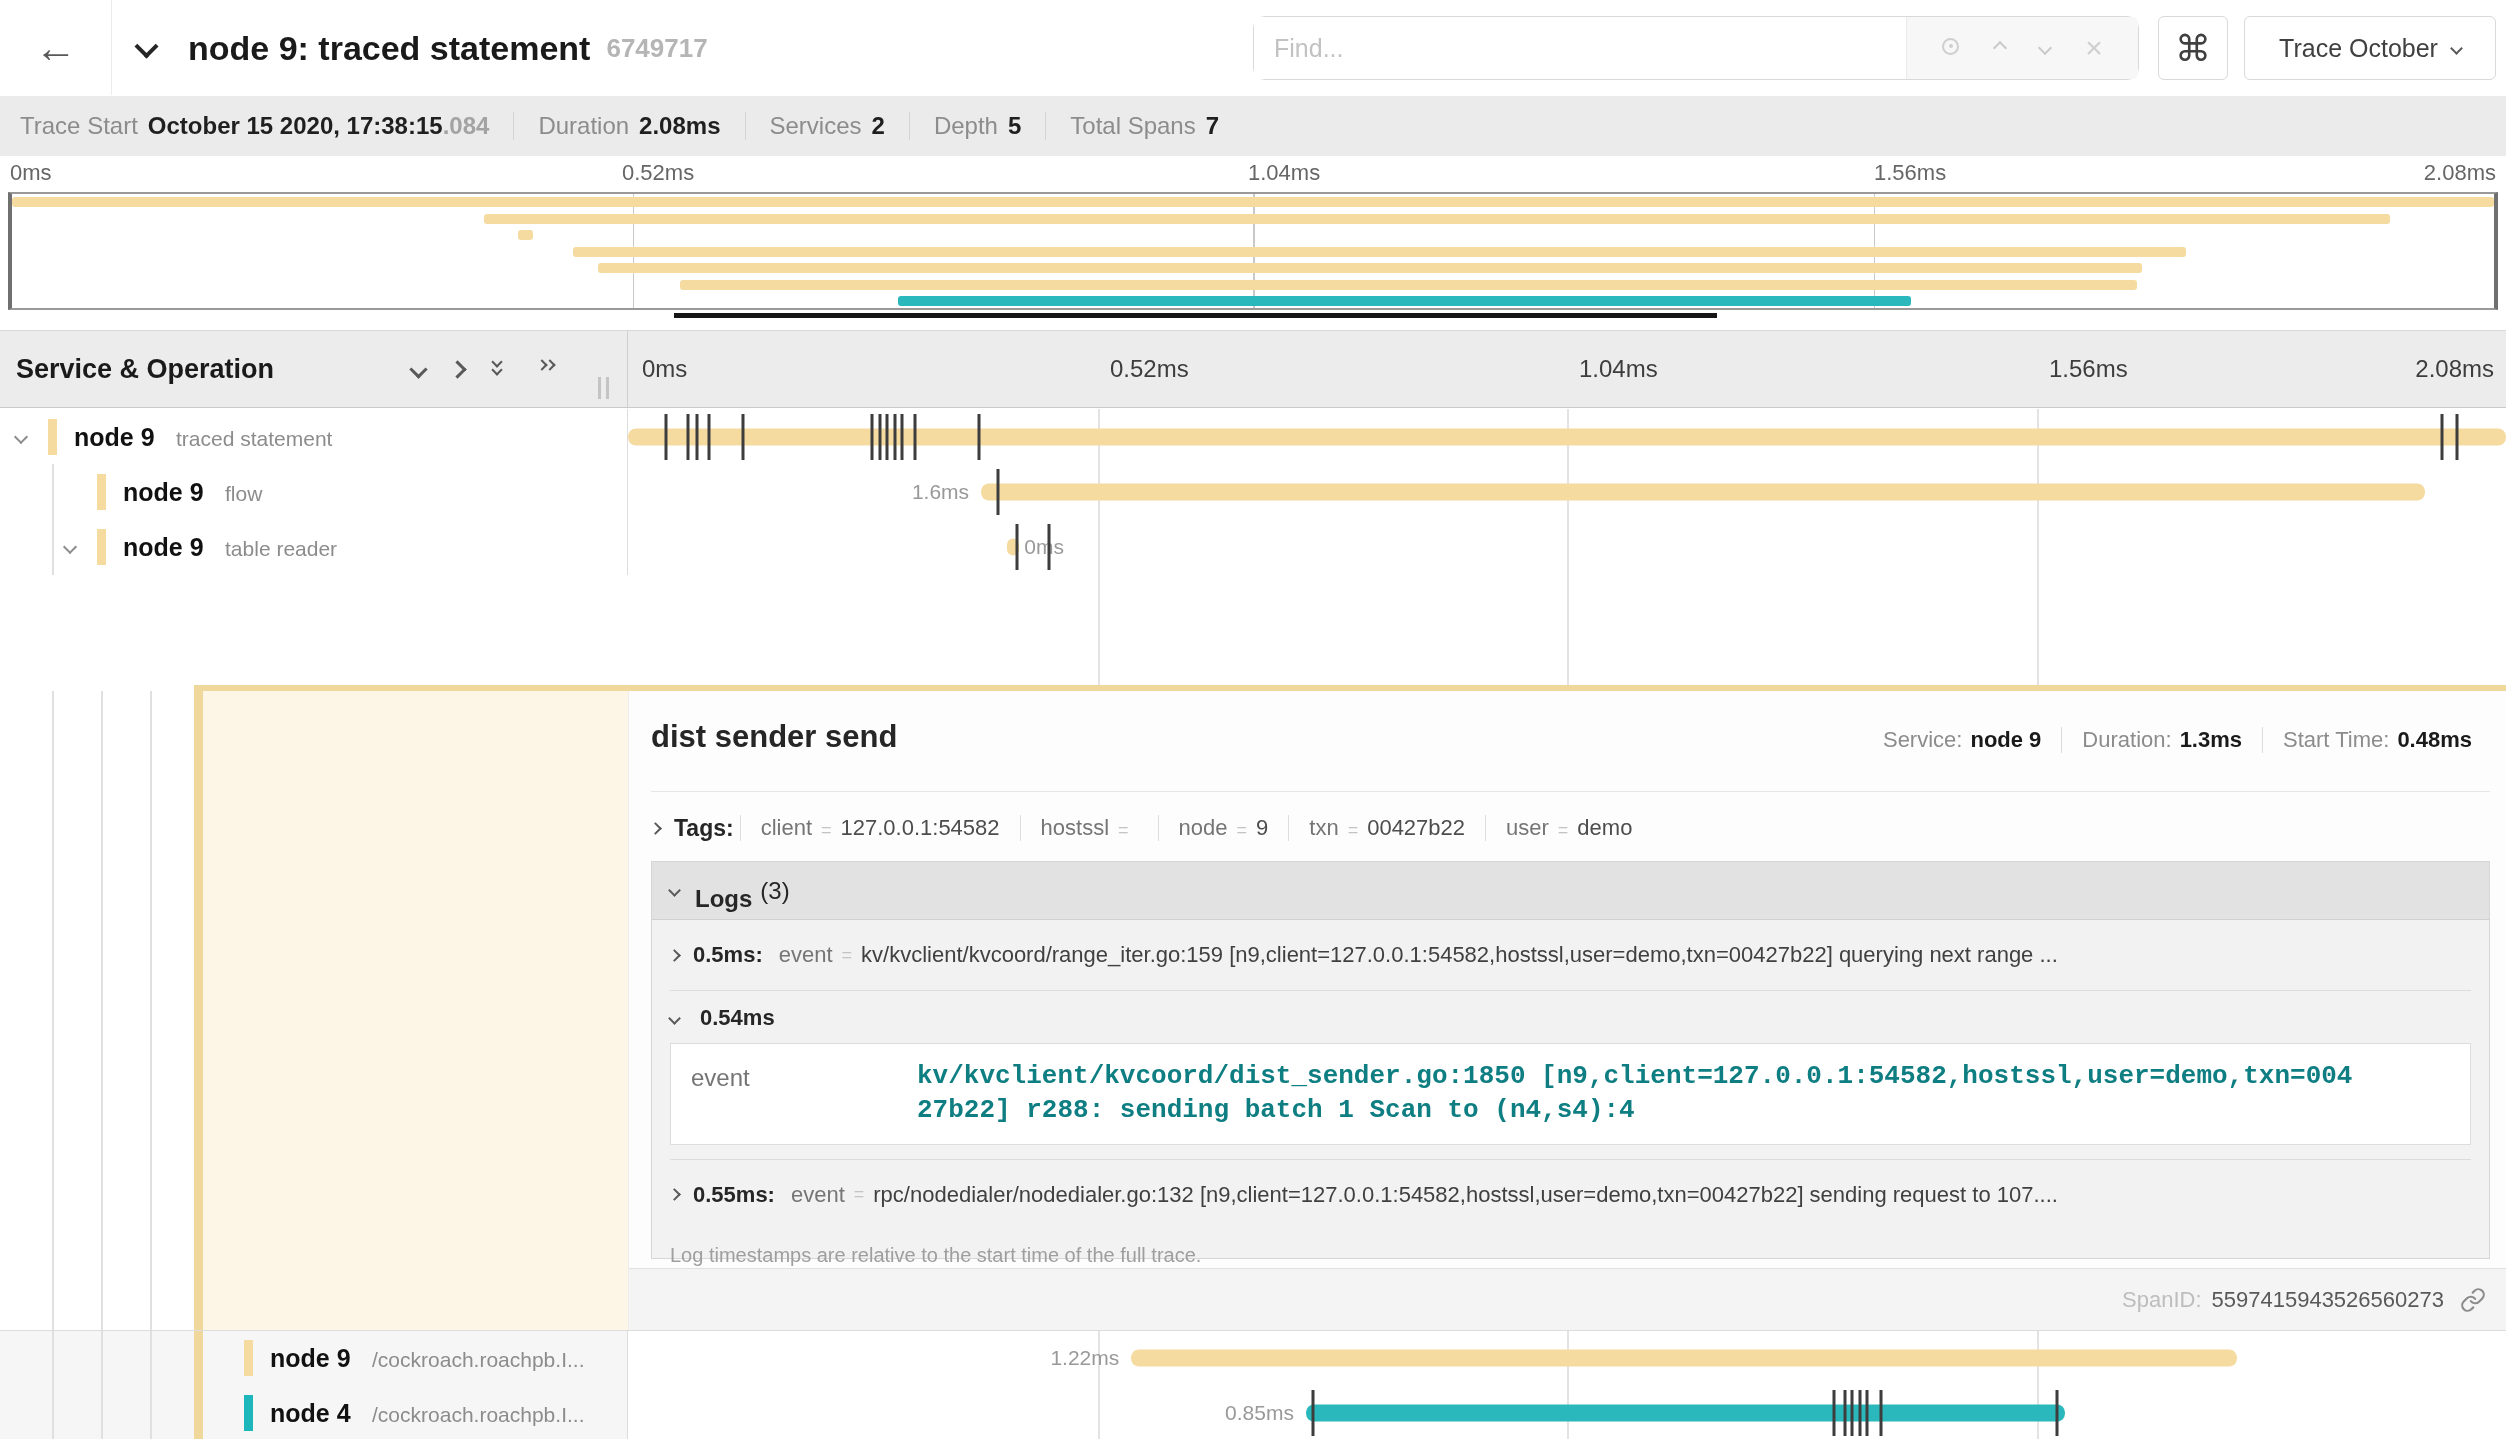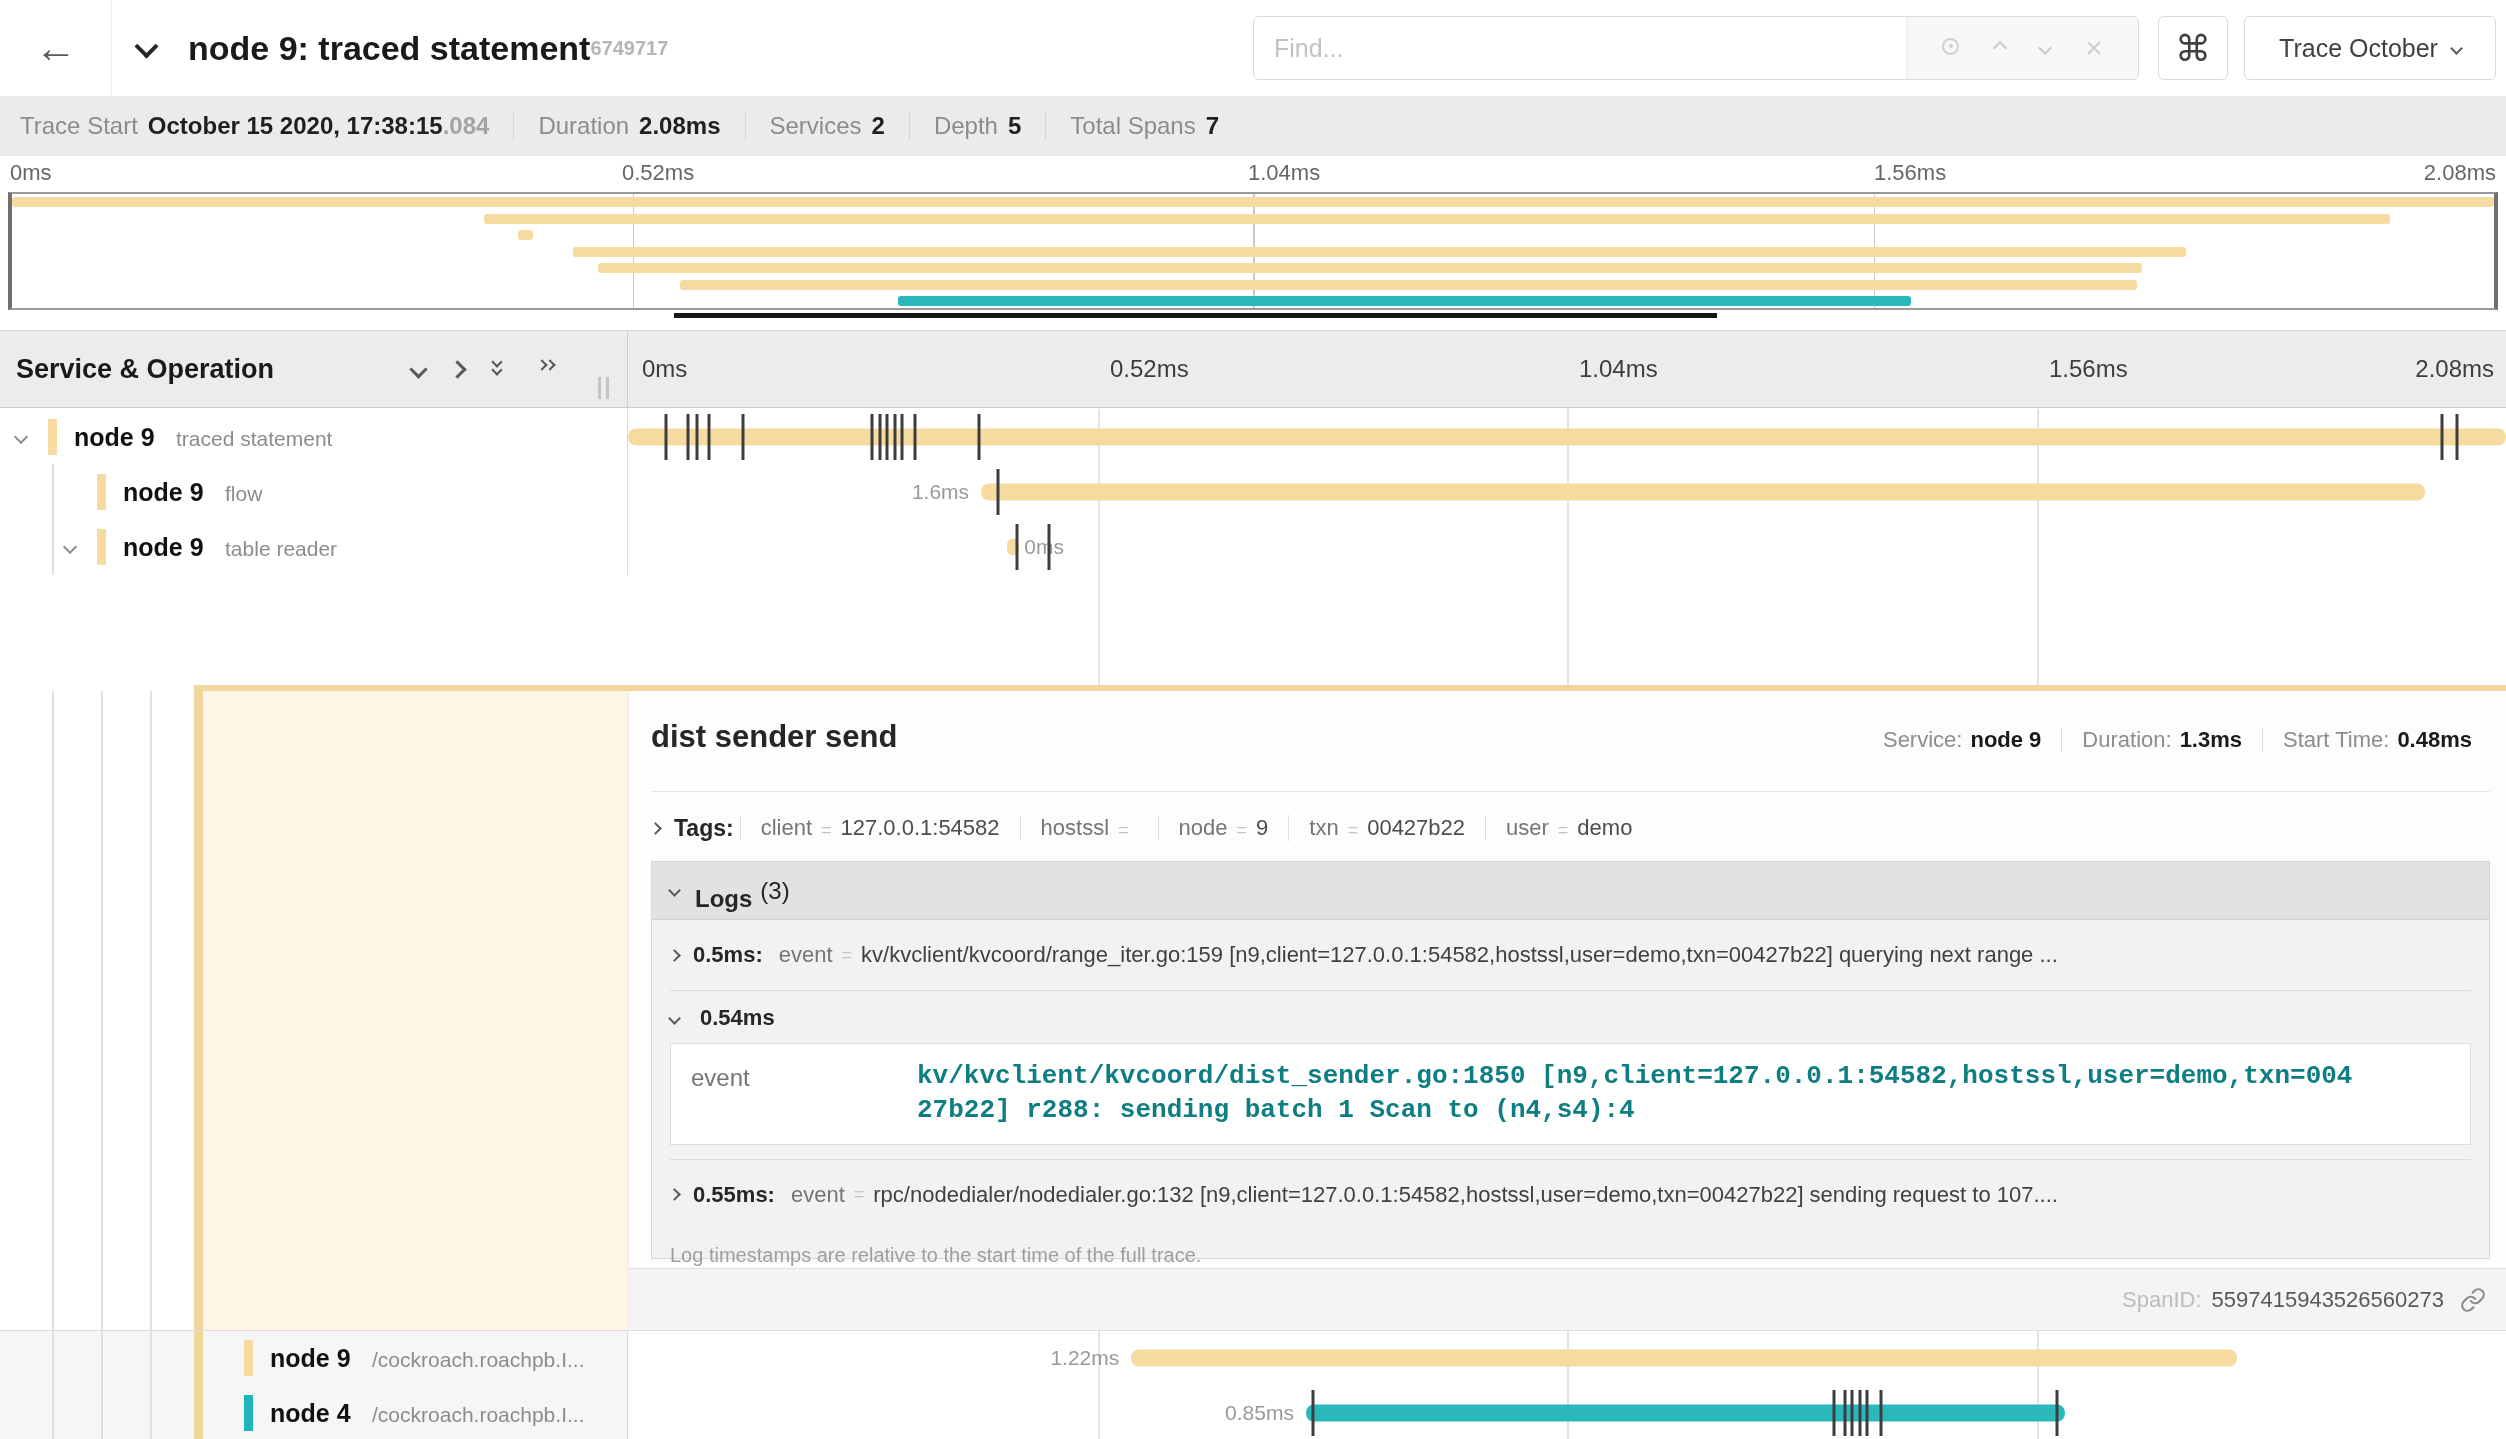--- a/index.html
+++ b/index.html
@@ -21,22 +21,22 @@
   .dchev .chev:nth-child(1){top:1px;} .dchev .chev:nth-child(2){top:9px;}
   .dchev.r .chev{top:4px;} .dchev.r .chev:nth-child(1){left:0;} .dchev.r .chev:nth-child(2){left:8px;}
 
   
   .hdr{position:absolute;top:0;left:0;right:0;height:96px;background:#fff;border-bottom:1px solid #e4e4e4;}
   .back{position:absolute;left:0;top:0;width:112px;height:95px;border-right:1px solid #ececec;
         display:flex;align-items:center;justify-content:center;font-size:42px;color:#595959;cursor:pointer;}
   .tchev{position:absolute;left:138px;top:38px;}
   .hdr-title{position:absolute;left:188px;top:0;margin:0;height:96px;display:flex;align-items:center;
              font-size:34px;font-weight:bold;color:#1a1a1a;}
-  .hdr-id{color:#b5b5b5;font-size:20px;font-weight:bold;}
-  .findwrap{position:absolute;left:1253px;top:16px;width:886px;height:64px;border:1px solid #d9d9d9;border-radius:6px;display:flex;background:#fff;}
+  .hdr-id{color:#b5b5b5;margin-left:16px;font-size:26px;font-weight:bold;}
+  .findwrap{position:absolute;left:1253px;top:16px;width:886px;height:64px;border:1px solid #d9d9d9;border-radius:12px;display:flex;background:#fff;}
   .find-input{flex:1;border:none;outline:none;padding:0 20px;font-size:25px;color:#333;border-radius:6px 0 0 6px;background:#fff;font-family:"Liberation Sans",sans-serif;}
   .find-input::placeholder{color:#c2c2c2;}
   .find-icons{width:232px;background:#f7f7f7;border-left:1px solid #ebebeb;border-radius:0 6px 6px 0;
               display:flex;align-items:center;justify-content:space-evenly;}
   .circ{display:inline-block;width:17px;height:17px;border:2.5px solid #cfcfcf;border-radius:50%;position:relative;}
   .circ:after{content:"";position:absolute;left:4.5px;top:4.5px;width:4px;height:4px;border-radius:50%;background:#cfcfcf;}
   .xicon{font-size:30px;color:#cfcfcf;line-height:1;}
   .cmd-btn{position:absolute;left:2158px;top:16px;width:70px;height:64px;border:1px solid #d9d9d9;border-radius:6px;background:#fff;
            display:flex;align-items:center;justify-content:center;font-size:36px;color:#404040;cursor:pointer;font-family:"DejaVu Sans",sans-serif;}
   .tt-btn{position:absolute;left:2244px;top:16px;width:252px;height:64px;border:1px solid #d9d9d9;border-radius:6px;background:#fff;

